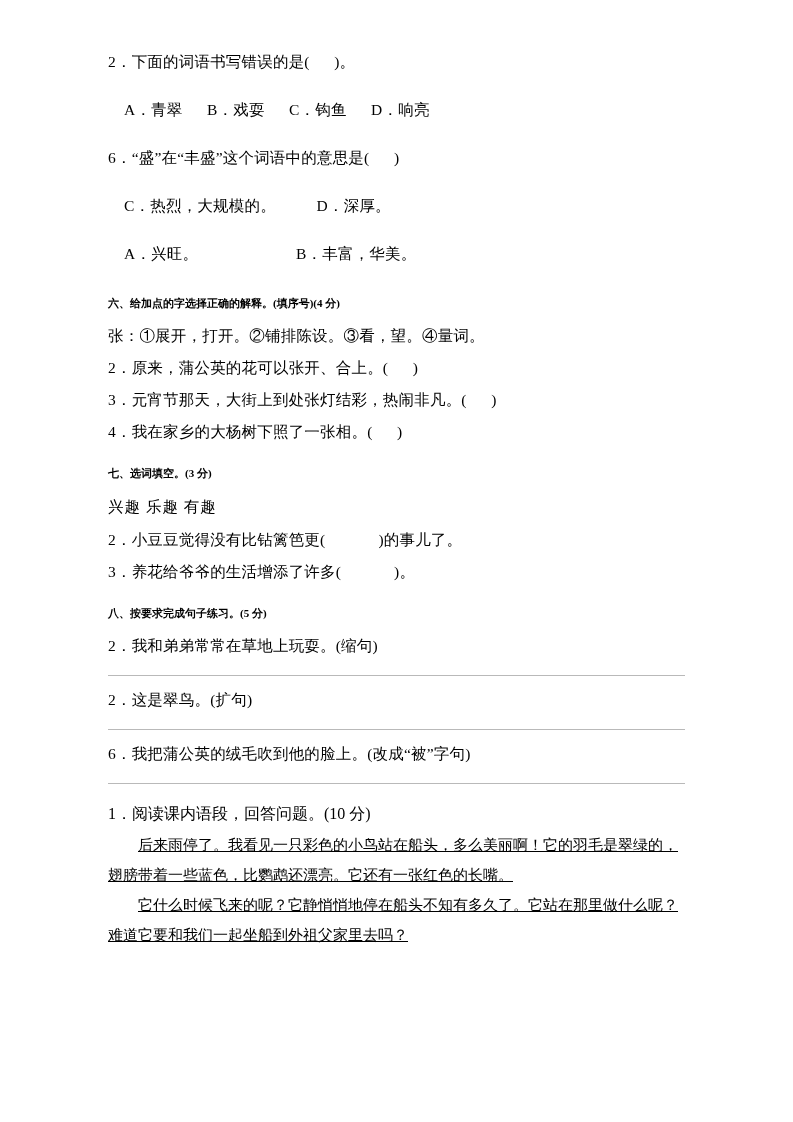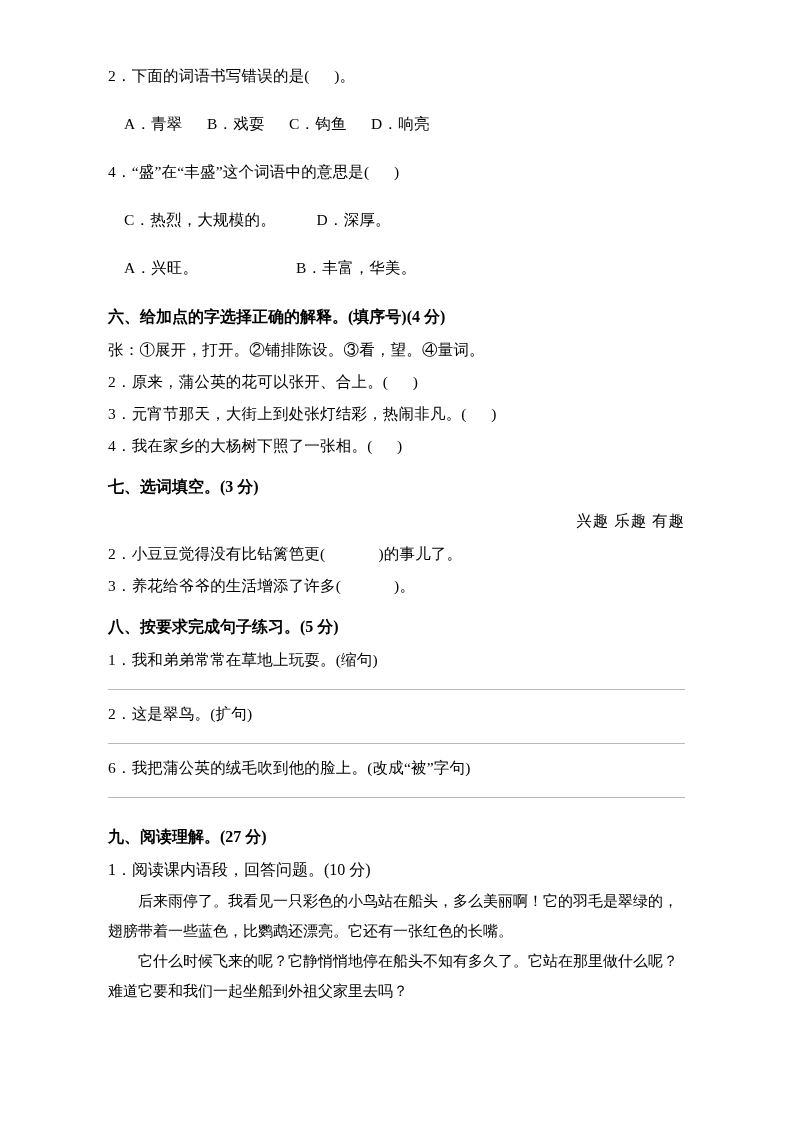--- a/index.html
+++ b/index.html
@@ -14,97 +14,97 @@
     color: #000000;
     position: relative;
     overflow: hidden;
   }
   .page {
     position: absolute;
     left: 0; top: 0;
     width: 793px;
     height: 1122px;
     box-sizing: border-box;
-    padding: 60px 108px 60px 108px;
+    padding: 46px 108px 60px 108px;
   }
   .line {
     font-size: 15.5px;
     line-height: 32px;
     white-space: pre-wrap;
     letter-spacing: 0.2px;
   }
   .q {
     margin: 0;
   }
   .opts {
     margin: 16px;
   }
   .section-head {
     font-weight: bold;
-    font-size: 16px;
+    font-size: 11px;
     line-height: 34px;
     margin-top: 8px;
   }
   .center-words {
-    text-align: right;
+    text-align: left;
     font-size: 15.5px;
     line-height: 34px;
     letter-spacing: 1px;
   }
   .blank-rule {
     border: none;
     border-top: 1px solid #b9b9b9;
     margin: 13px 0 0 0;
     height: 0;
   }
   .spacer-sm { height: 8px; }
   .spacer-md { height: 14px; }
   .read-para {
     font-size: 15px;
     line-height: 30px;
     text-indent: 2em;
     font-family: "Liberation Serif", "DejaVu Serif", serif;
     margin: 0;
+    text-decoration: underline;
   }
   .sub-q {
     font-size: 16px;
     line-height: 32px;
   }
 </style>
 </head>
 <body>
 
 <div class="page">
 
   <div class="line q">2．下面的词语书写错误的是(      )。</div>
   <div class="line opts">A．青翠      B．戏耍      C．钩鱼      D．响亮</div>
-  <div class="line q">4．“盛”在“丰盛”这个词语中的意思是(      )</div>
+  <div class="line q">6．“盛”在“丰盛”这个词语中的意思是(      )</div>
   <div class="line opts">C．热烈，大规模的。          D．深厚。</div>
   <div class="line opts">A．兴旺。                        B．丰富，华美。</div>
 
   <div class="section-head">六、给加点的字选择正确的解释。(填序号)(4 分)</div>
   <div class="line">张：①展开，打开。②铺排陈设。③看，望。④量词。</div>
   <div class="line">2．原来，蒲公英的花可以张开、合上。(      )</div>
   <div class="line">3．元宵节那天，大街上到处张灯结彩，热闹非凡。(      )</div>
   <div class="line">4．我在家乡的大杨树下照了一张相。(      )</div>
 
   <div class="section-head">七、选词填空。(3 分)</div>
   <div class="center-words">兴趣        乐趣        有趣</div>
   <div class="line">2．小豆豆觉得没有比钻篱笆更(             )的事儿了。</div>
   <div class="line">3．养花给爷爷的生活增添了许多(             )。</div>
 
   <div class="section-head">八、按要求完成句子练习。(5 分)</div>
-  <div class="line">1．我和弟弟常常在草地上玩耍。(缩句)</div>
+  <div class="line">2．我和弟弟常常在草地上玩耍。(缩句)</div>
   <hr class="blank-rule">
   <div class="spacer-sm"></div>
   <div class="line">2．这是翠鸟。(扩句)</div>
   <hr class="blank-rule">
   <div class="spacer-sm"></div>
   <div class="line">6．我把蒲公英的绒毛吹到他的脸上。(改成“被”字句)</div>
   <hr class="blank-rule">
 
   <div class="spacer-md"></div>
-  <div class="section-head">九、阅读理解。(27 分)</div>
   <div class="sub-q">1．阅读课内语段，回答问题。(10 分)</div>
   <div class="read-para">后来雨停了。我看见一只彩色的小鸟站在船头，多么美丽啊！它的羽毛是翠绿的，翅膀带着一些蓝色，比鹦鹉还漂亮。它还有一张红色的长嘴。</div>
   <div class="read-para">它什么时候飞来的呢？它静悄悄地停在船头不知有多久了。它站在那里做什么呢？难道它要和我们一起坐船到外祖父家里去吗？</div>
 
 </div>
 
 </body></html>

